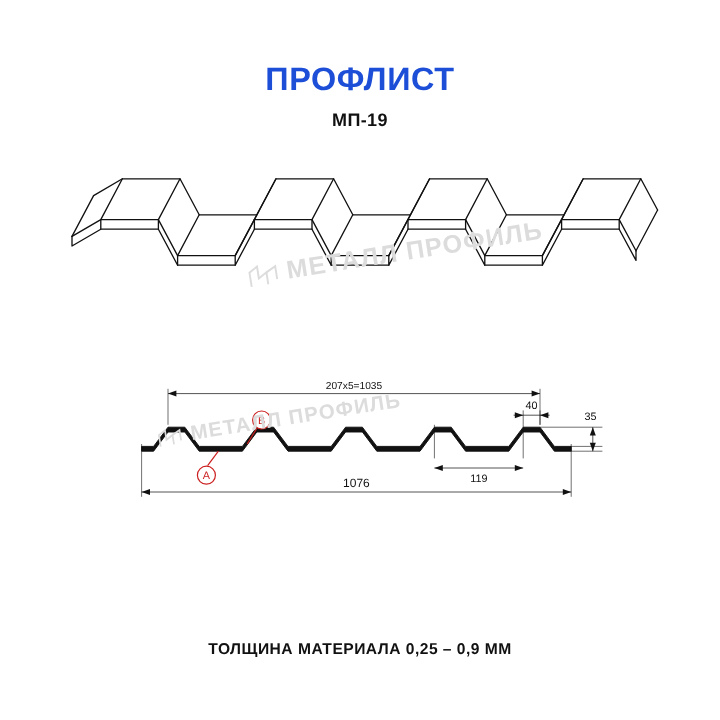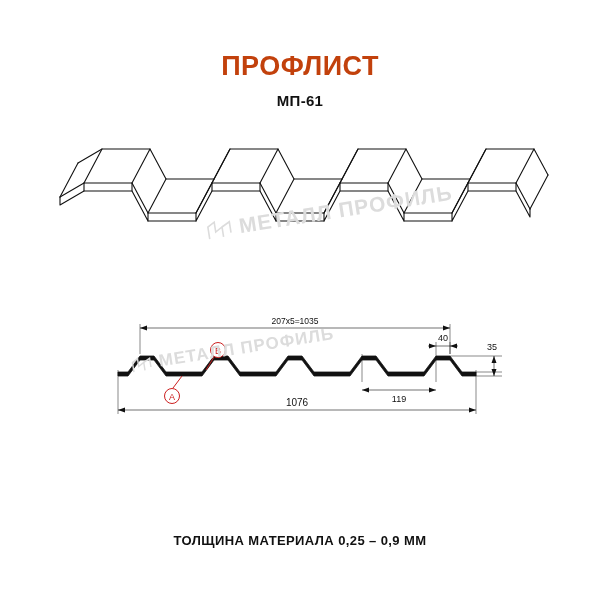--- a/index.html
+++ b/index.html
@@ -25,21 +25,21 @@
     position: absolute;
     top: 52px;
     left: 0;
     width: 600px;
     text-align: center;
   }
   .title-main {
     font-size: 27px;
     font-weight: bold;
     letter-spacing: 0.5px;
-    color: #c2410c;
+    color: #1d4ed8;
     line-height: 1.1;
   }
   .title-sub {
     margin-top: 10px;
     font-size: 15px;
     font-weight: bold;
     color: #111111;
     letter-spacing: 0.3px;
   }
   .footer-note {
@@ -103,21 +103,21 @@
   }
   .wm-2 .wm-logo { width: 21px; height: 16px; }
 </style>
 </head>
 <body>
 
 <div class="page">
 
   <div class="title-block">
     <div class="title-main">ПРОФЛИСТ</div>
-    <div class="title-sub">МП-61</div>
+    <div class="title-sub">МП-19</div>
   </div>
 
   <div class="iso-wrap">
     <svg width="520" height="135" viewBox="0 0 520 135" fill="none" stroke="#111111" stroke-width="1.1" stroke-linejoin="round" stroke-linecap="round">
       <g>
 
         <path d="M38 28 L62 14 L110 14 L126 44 L174 44 L190 14 L238 14 L254 44 L302 44 L318 14 L366 14 L382 44 L430 44 L446 14 L494 14 L508 40"></path>
 
         <path d="M20 62 L44 48 L92 48 L108 78 L156 78 L172 48 L220 48 L236 78 L284 78 L300 48 L348 48 L364 78 L412 78 L428 48 L476 48 L490 74"></path>
 

